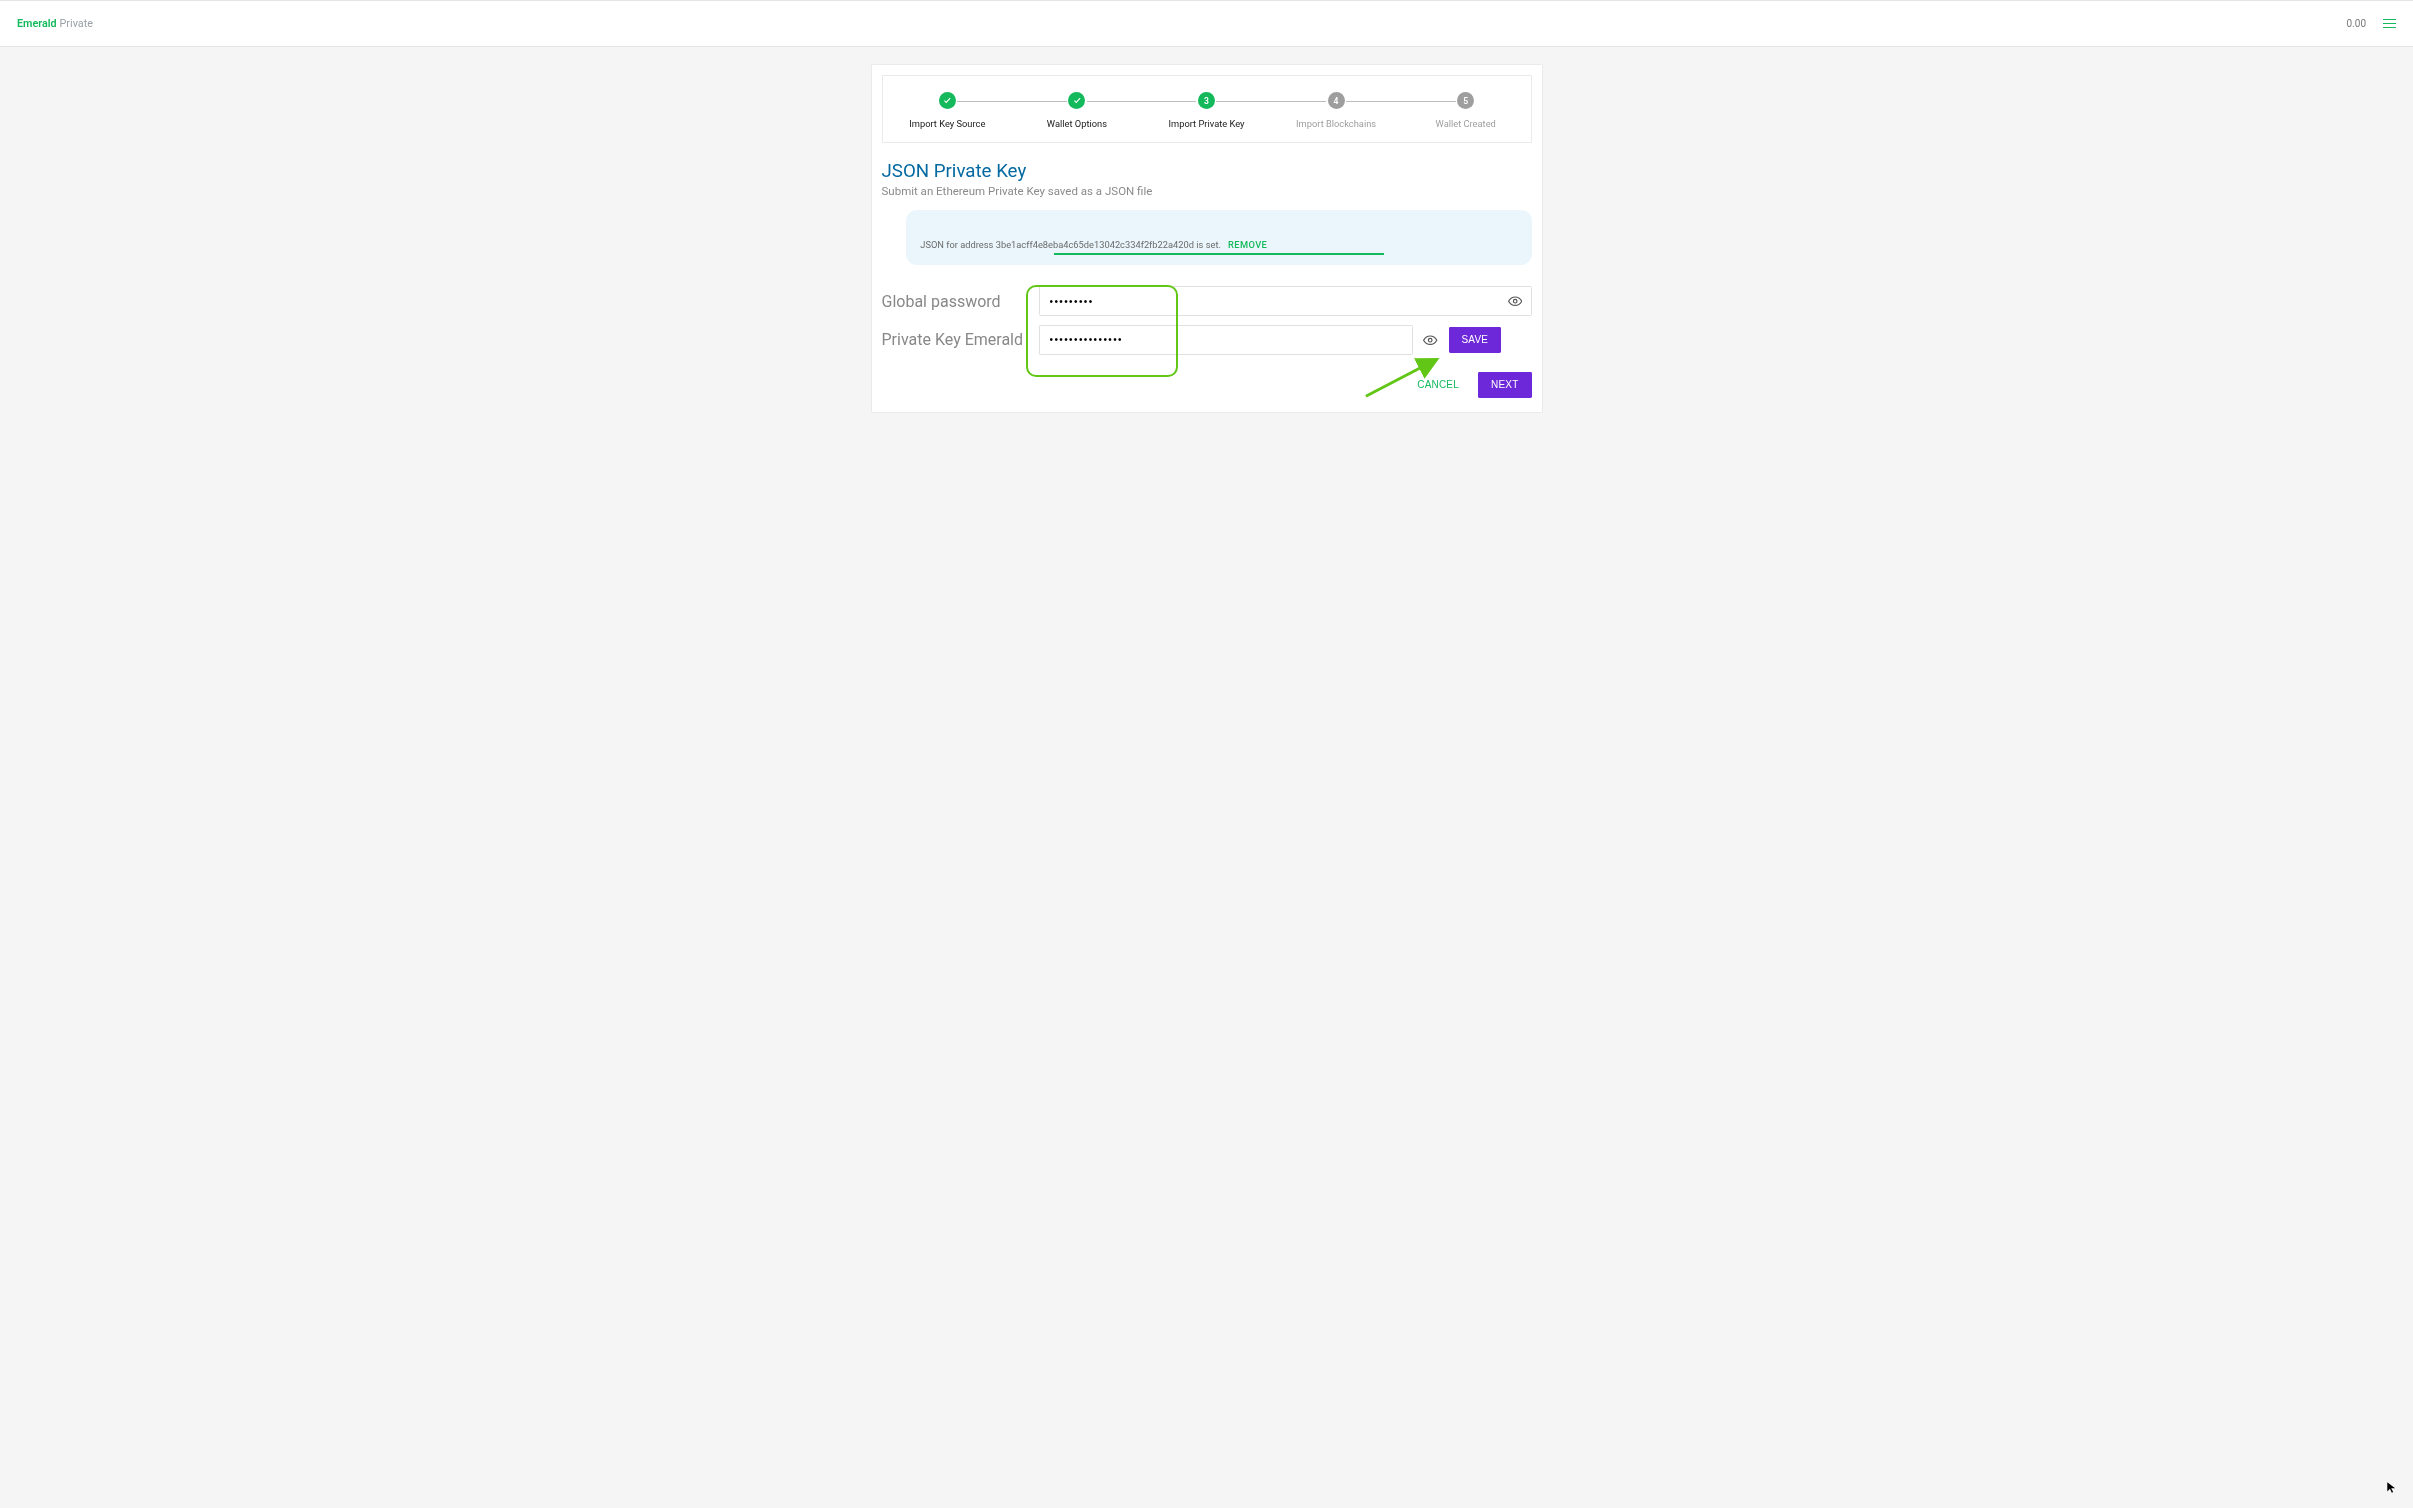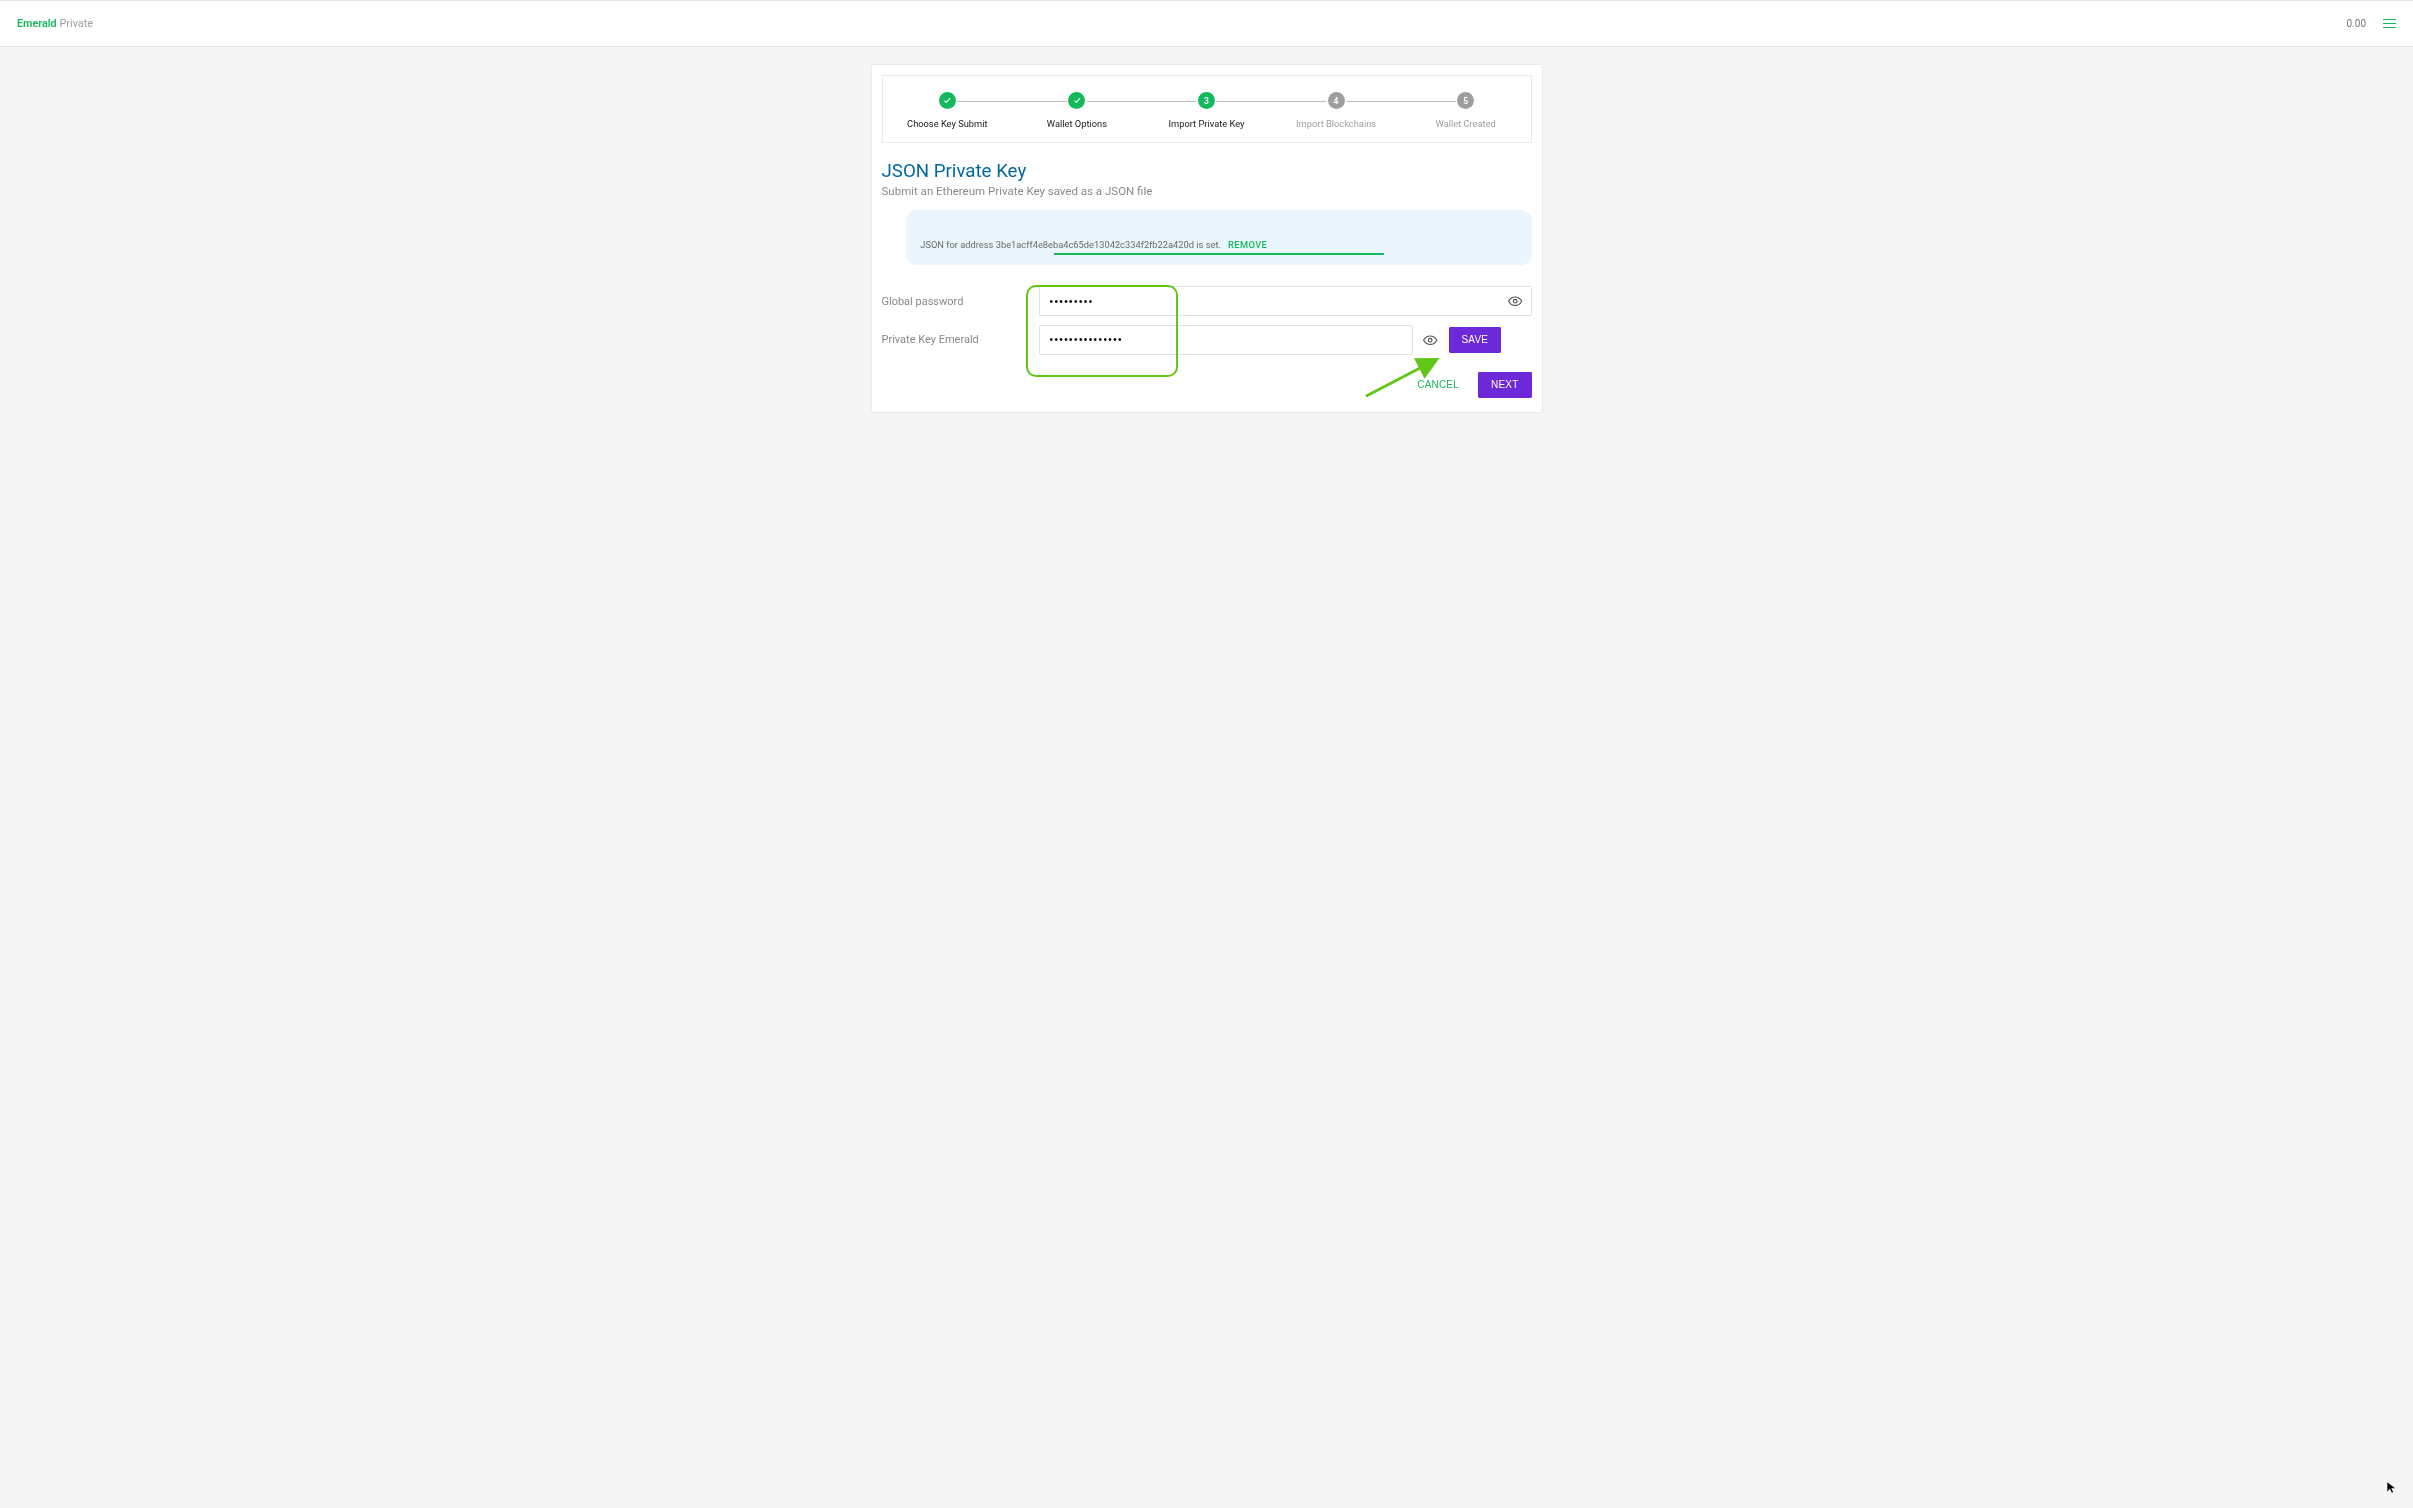--- a/index.html
+++ b/index.html
@@ -103,21 +103,21 @@
     .banner-line .rm { color: #14b95b; font-weight: 500; letter-spacing: 0.4px; text-transform: uppercase; cursor: pointer; }
     .banner-underline {
       width: 330px; height: 2.2px; background: #14b95b; margin: 2.9px auto 0 auto;
     }
 
     
     .form-row {
       display: flex; align-items: center; padding: 4.3px 10px;
     }
     .form-label {
-      width: 157px; color: #888; font-size: 11px;
+      width: 157px; color: #888; font-size: 16px;
     }
     .form-body {
       flex: 1; display: flex; align-items: center; gap: 10px; position: relative;
     }
     .input {
       flex: 1; height: 30px; border: 0.7px solid #e0e0e0; border-radius: 1.4px;
       padding: 0 29px 0 10px; font-size: 10px; letter-spacing: 1.4px;
       outline: none;
     }
     .input.short { max-width: 374px; }
@@ -175,21 +175,21 @@
 
 <div class="page">
   <div class="card">
 
     <div class="stepper-box">
       <div class="stepper" id="stepper">
           <div class="step done"><div class="circle">
               <svg width="8.6" height="8.6" viewBox="0 0 24 24" fill="none" stroke="#fff" stroke-width="3">
                 <polyline points="4 13 9 18 20 6"></polyline>
               </svg>
-            </div><div class="label">Choose Key Submit</div><div class="connector"></div></div>
+            </div><div class="label">Import Key Source</div><div class="connector"></div></div>
           <div class="step done"><div class="circle">
               <svg width="8.6" height="8.6" viewBox="0 0 24 24" fill="none" stroke="#fff" stroke-width="3">
                 <polyline points="4 13 9 18 20 6"></polyline>
               </svg>
             </div><div class="label">Wallet Options</div><div class="connector"></div></div>
           <div class="step active"><div class="circle">3</div><div class="label">Import Private Key</div><div class="connector"></div></div>
           <div class="step pending"><div class="circle">4</div><div class="label">Import Blockchains</div><div class="connector"></div></div>
           <div class="step pending"><div class="circle">5</div><div class="label">Wallet Created</div></div>
         </div>
     </div>

